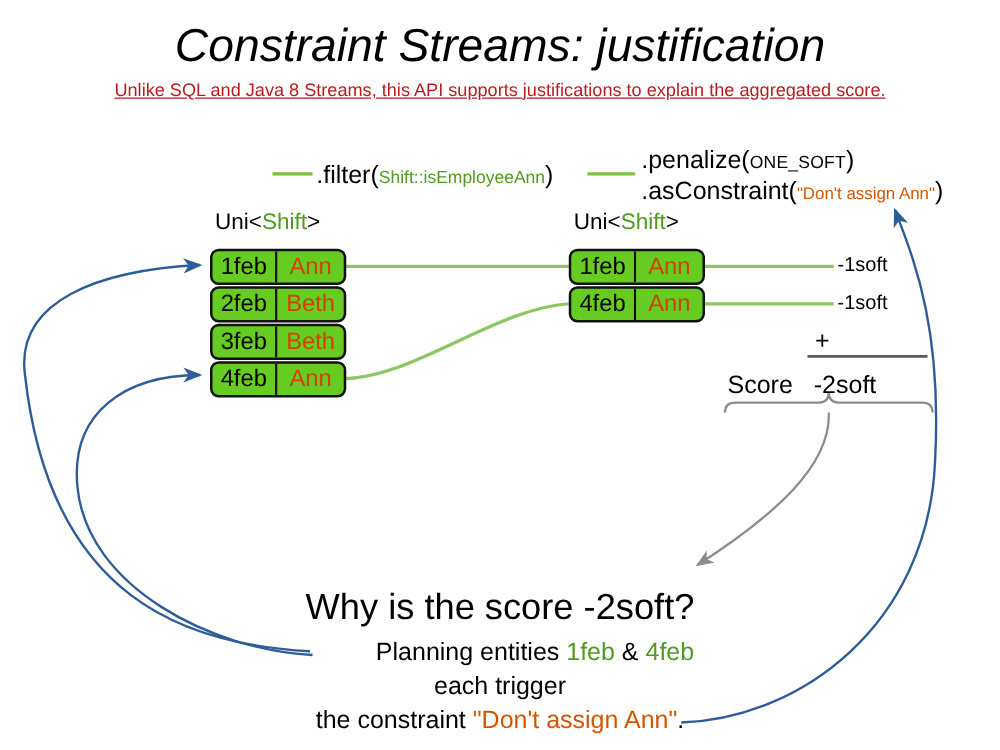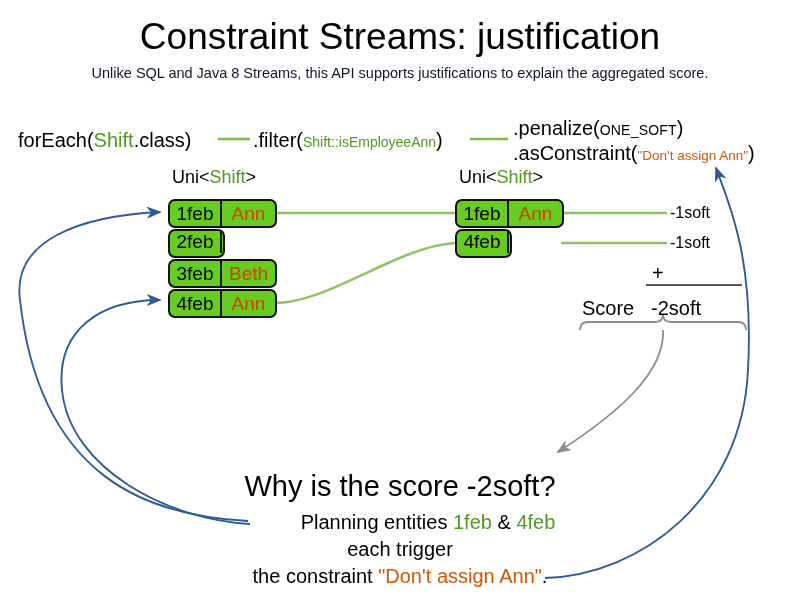--- a/index.html
+++ b/index.html
@@ -32,29 +32,31 @@
   .title {
     position: absolute;
     left: 0; top: 16px;
     width: 800px;
     text-align: center;
     font-size: 37px;
     font-weight: 400;
     letter-spacing: 0px;
     color: #000;
     white-space: nowrap;
+    font-style: italic;
   }
   .subtitle {
     position: absolute;
     left: 0; top: 65px;
     width: 800px;
     text-align: center;
     font-size: 14.5px;
-    color: #0f172a;
-    white-space: nowrap;
+    color: #b91c1c;
+    white-space: nowrap;
+    text-decoration: underline;
   }
   
   .code {
     position: absolute;
     font-size: 20px;
     color: #000;
     white-space: nowrap;
     line-height: 1.0;
   }
   .code .g { color: #4f9a20; }
@@ -106,21 +108,21 @@
     align-items: center;
     justify-content: center;
     width: 53px;
     font-size: 19px;
     color: #d14300;
     box-sizing: border-box;
   }
   .left-table  { position: absolute; left: 168px; top: 199px; }
   .right-table { position: absolute; left: 455px; top: 199px; }
   .row0 { top: 0px;  left: 0px; }
-  .row1 { top: 30px; left: 0px; flex-direction: column; }
+  .row1 { top: 30px; left: 0px; }
   .row2 { top: 60px; left: 0px; }
   .row3 { top: 90px; left: 0px; }
 
   
   .soft {
     position: absolute;
     font-size: 16px;
     color: #000;
     white-space: nowrap;
   }
@@ -204,23 +206,20 @@
 
     <path d="M663,330 C665,372 620,412 558,452" fill="none" stroke="#8c8c8c" stroke-width="1.8" marker-end="url(#grayArrow)"></path>
 
     <path d="M248,521 C150,516 40,480 20,300 C12,240 80,216 160,212" fill="none" stroke="#2e5c96" stroke-width="1.9" marker-end="url(#blueArrow)"></path>
 
     <path d="M250,524 C170,520 70,470 62,390 C56,330 100,300 160,300" fill="none" stroke="#2e5c96" stroke-width="1.9" marker-end="url(#blueArrow)"></path>
 
     <path d="M545,578 C640,575 742,500 748,370 C754,260 730,205 716,168" fill="none" stroke="#2e5c96" stroke-width="1.9" marker-end="url(#blueArrow)"></path>
   </svg>
 
-  <div class="code" id="code-foreach">
-    <span>forEach(</span><span class="g">Shift</span><span>.class)</span>
-  </div>
 
   <div class="code" id="code-penalize">
     <span>.penalize(</span><span class="sc">ONE_SOFT</span><span>)</span>
   </div>
 
   <div class="code" id="code-filter">
     <span>.filter(</span><span class="gsmall">Shift::isEmployeeAnn</span><span>)</span>
   </div>
 
   <div class="code" id="code-asconstraint">

